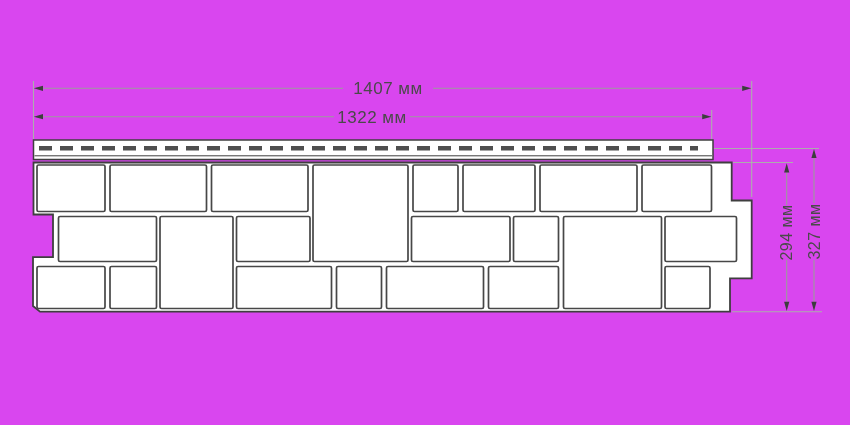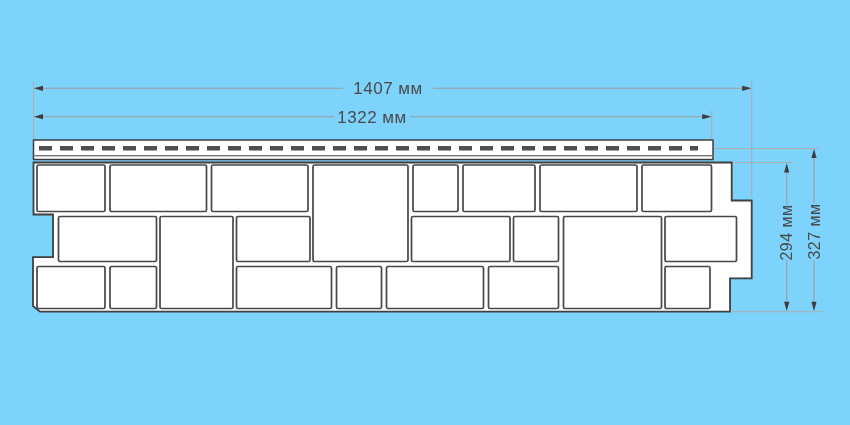--- a/index.html
+++ b/index.html
@@ -4,21 +4,21 @@
 <style>
   html, body {
     margin: 0;
     padding: 0;
     background: #ffffff;
   }
   .stage {
     position: relative;
     width: 850px;
     height: 425px;
-    background: #7dd3fc;
+    background: #d946ef;
     overflow: hidden;
     font-family: "Liberation Sans", sans-serif;
   }
   svg { display: block; }
 
   .ext-line  { stroke: #adadad; stroke-width: 1.1; fill: none; }
   .dim-line  { stroke: #9c9c9c; stroke-width: 1.1; fill: none; }
   .arrowhead { fill: #3d3d3d; stroke: none; }
 
   .panel-outline {

